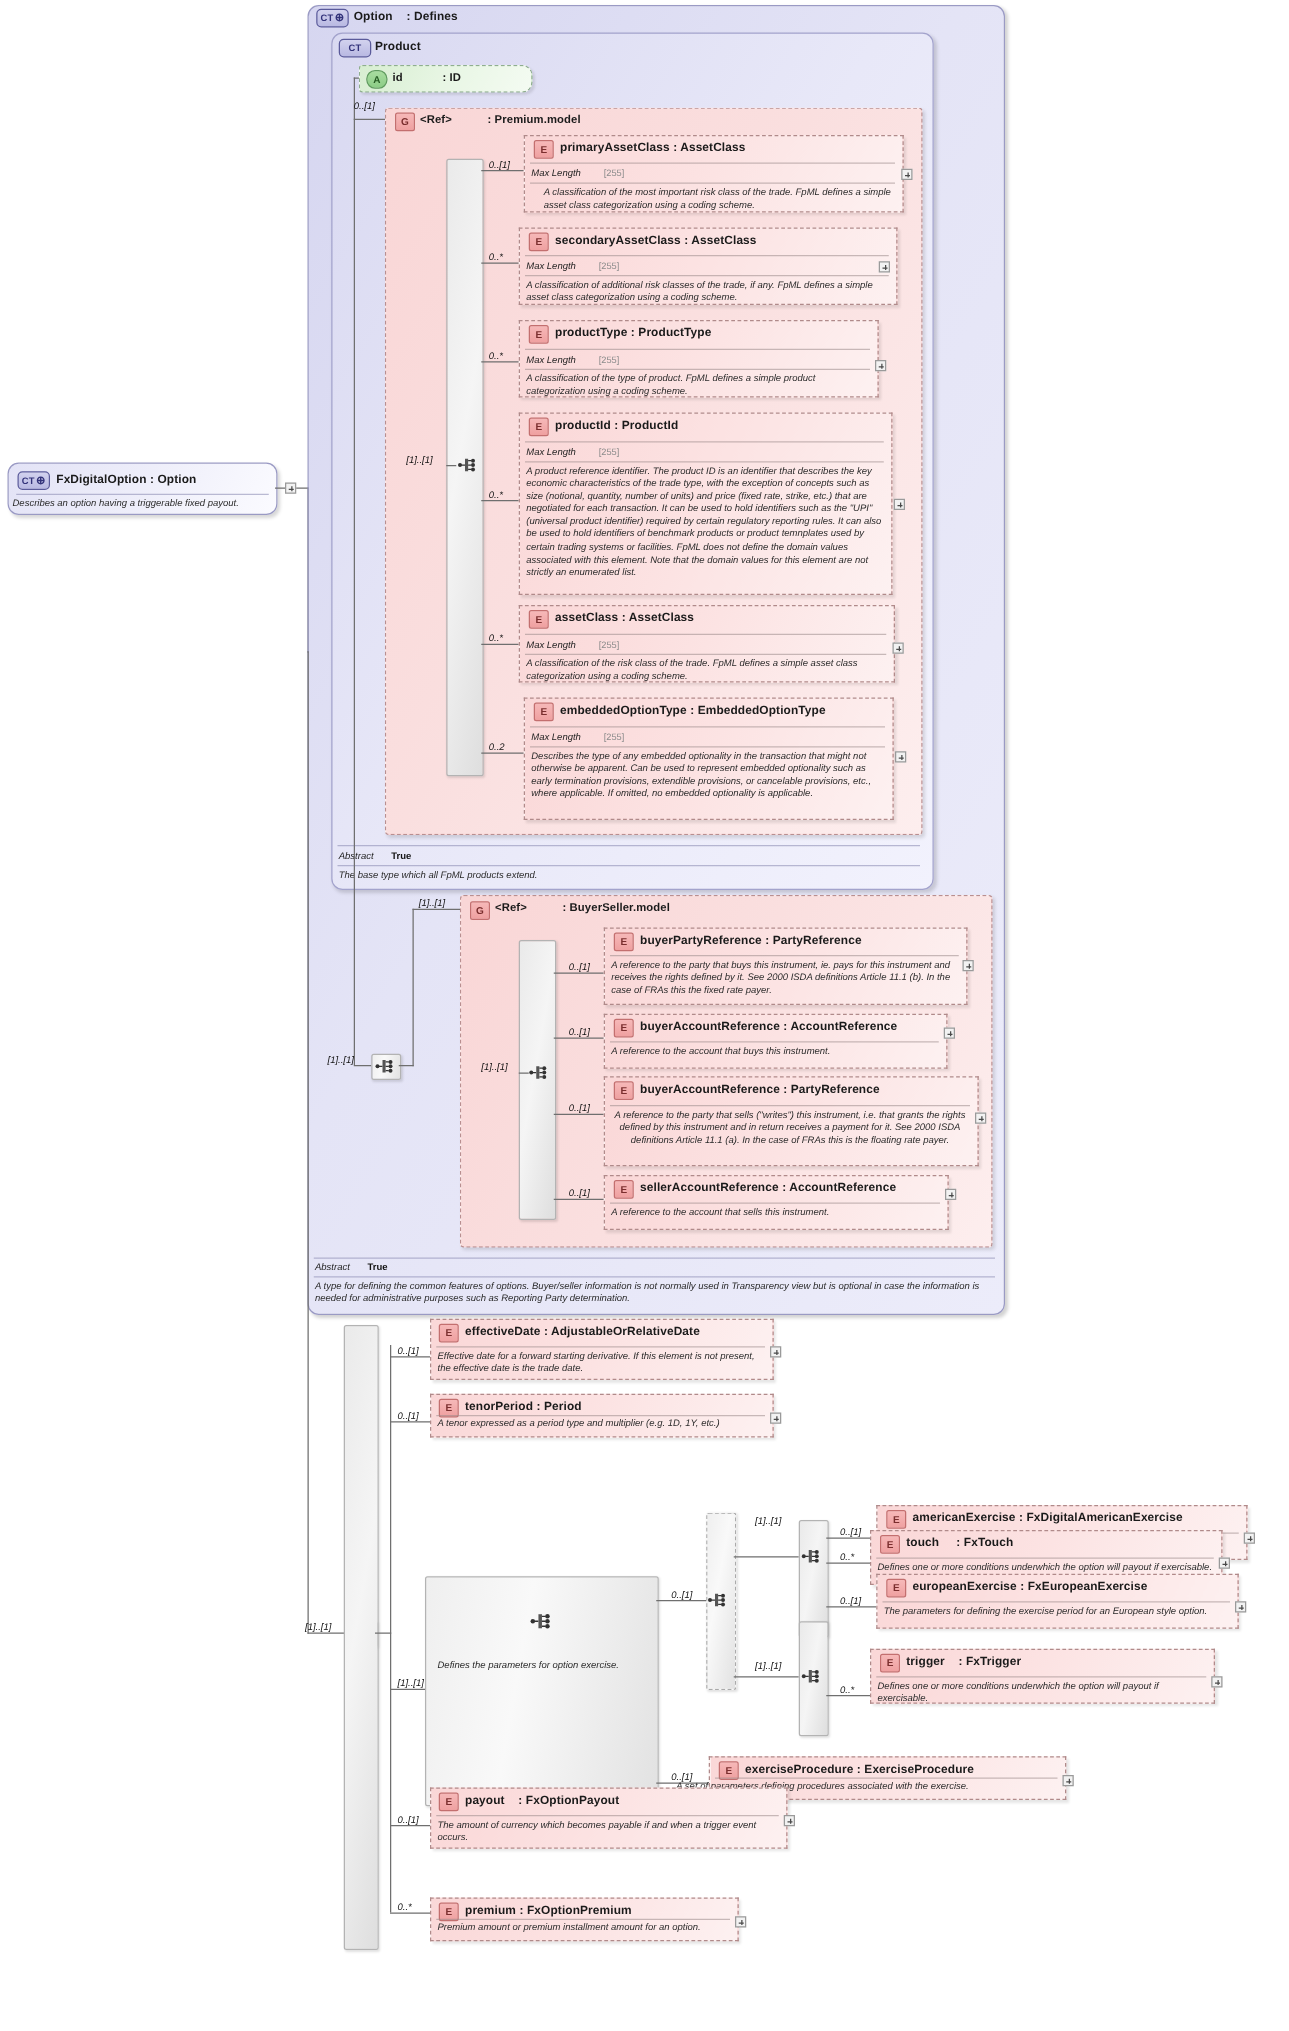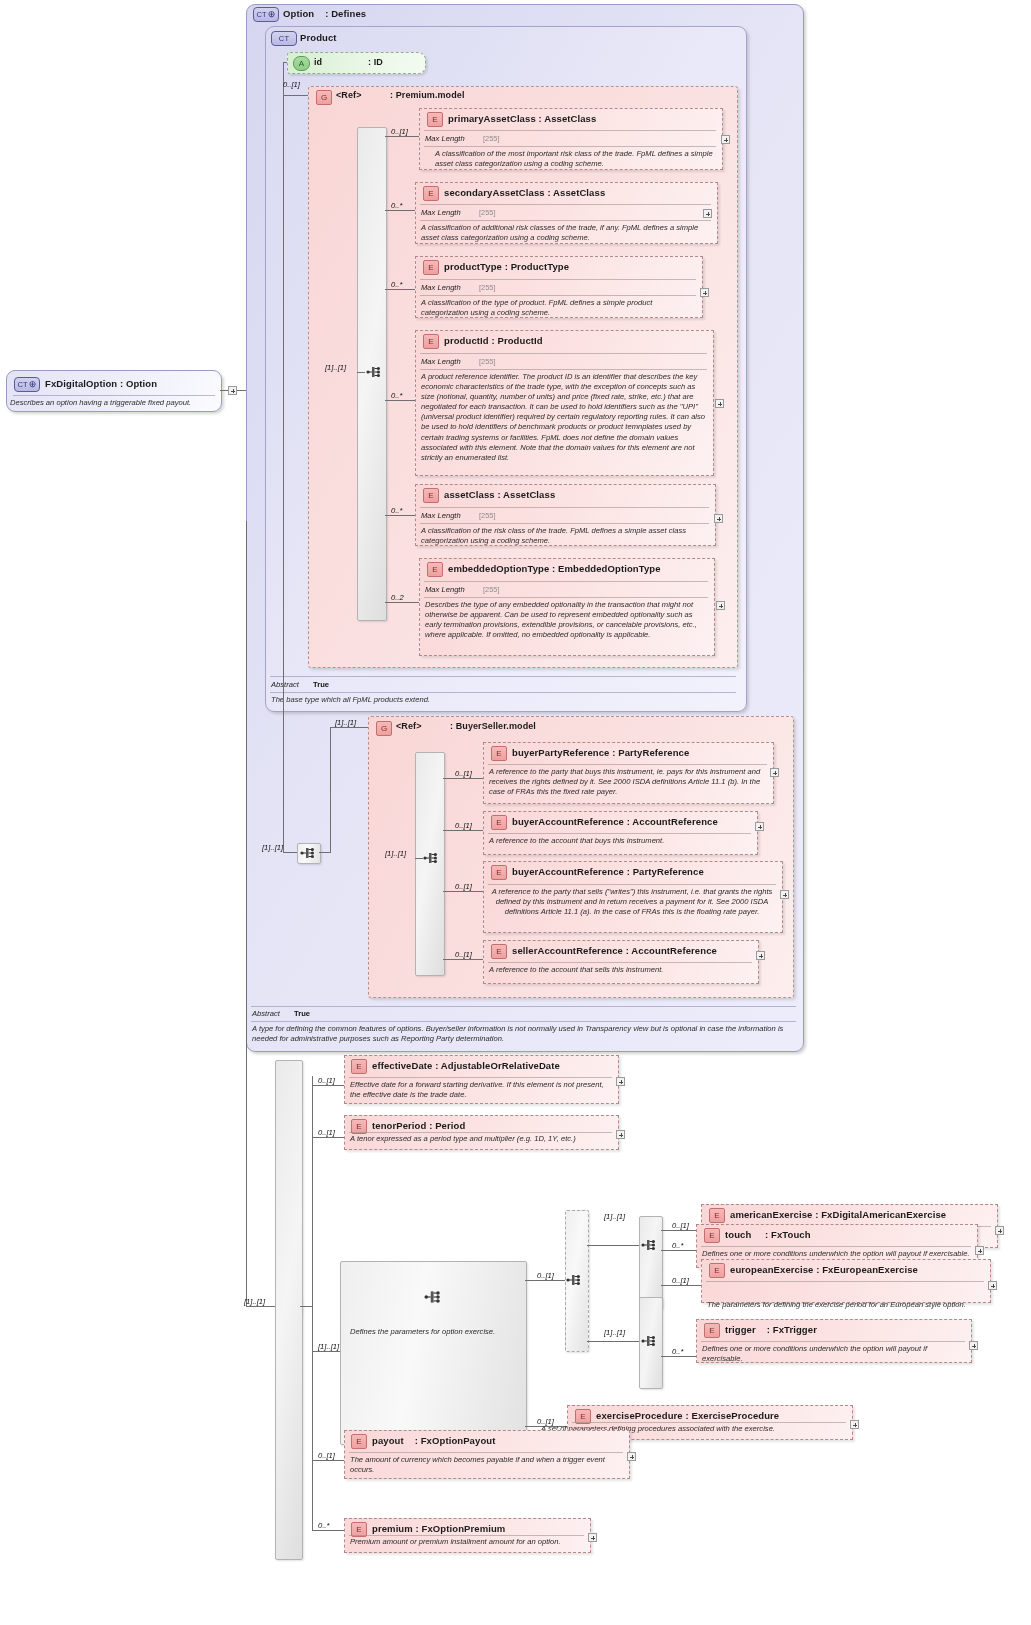--- a/index.html
+++ b/index.html
@@ -42,21 +42,21 @@
     position:absolute;border:1px solid #b3b3b3;border-radius:2px;
     background:linear-gradient(100deg,#efefef 0%,#f9f9f9 40%,#e2e2e2 100%);
     box-shadow:1px 1px 2px rgba(0,0,0,.12);
   }
   .seqbox.dashed{border:1px dashed #aaa;}
   .seqbox.plain{background:linear-gradient(100deg,#eaeaea 0%,#f5f5f5 45%,#dedede 100%);}
 
   
   .badge{
     position:absolute;display:flex;align-items:center;justify-content:center;
-    font-size:8px;font-weight:normal;line-height:1;
+    font-size:8px;font-weight:bold;line-height:1;
     border-radius:2px;
   }
   .b-ct{
     width:24px;height:13px;border:1px solid #5a5a9a;border-radius:4px;
     background:linear-gradient(#d2d2ee,#b9b9e2);color:#33337a;font-size:7.5px;
     letter-spacing:.2px;
   }
   .b-e{
     width:14px;height:13px;border:1px solid #c36f6f;
     background:linear-gradient(#f6b8b8,#efa0a0);color:#7a2e2e;font-size:8px;
@@ -133,21 +133,21 @@
 
 <div class="ct-inner" style="left:265px;top:26px;width:480px;height:684px;"></div>
 <div class="badge b-ct" style="left:271px;top:31px;">CT</div>
 <div class="title" style="left:300px;top:32px;">Product</div>
 
 <div class="ln lnv" style="left:283px;top:62px;height:310px;"></div>
 <div class="ln lnh" style="left:283px;top:62px;width:12px;"></div>
 <div class="attrbox" style="left:287px;top:52px;width:137px;height:20px;"></div>
 <div class="badge b-a" style="left:293px;top:56px;">A</div>
 <div class="title sm" style="left:314px;top:57px;">id</div>
-<div class="title sm" style="left:368px;top:57px;">: ID</div>
+<div class="title sm" style="left:354px;top:57px;">: ID</div>
 <div class="card" style="left:283px;top:80px;">0..[1]</div>
 
 <div class="ln lnh" style="left:283px;top:95px;width:25px;"></div>
 <div class="grp" style="left:308px;top:86px;width:428px;height:580px;"></div>
 <div class="badge b-g" style="left:316px;top:90px;">G</div>
 <div class="title sm" style="left:336px;top:90px;">&lt;Ref&gt;</div>
 <div class="title sm" style="left:390px;top:90px;">: Premium.model</div>
 
 <div class="seqbox plain" style="left:357px;top:127px;width:28px;height:492px;"></div>
 <div class="card" style="left:325px;top:363px;">[1]..[1]</div>
@@ -443,21 +443,21 @@
     <circle cx="12.4" cy="8" r="1.6" fill="#333"></circle>
     <circle cx="12.4" cy="11.5" r="1.6" fill="#333"></circle>
 </svg>
 
 <div class="ln lnh" style="left:661px;top:1285px;width:40px;"></div>
 <div class="card" style="left:672px;top:1276px;">0..[1]</div>
 <div class="elem" style="left:701px;top:1259px;width:288px;height:42px;"></div>
 <div class="badge b-e" style="left:709px;top:1263px;">E</div>
 <div class="title" style="left:730px;top:1264px;">europeanExercise : FxEuropeanExercise</div>
 <div class="hr" style="left:706px;top:1281px;width:278px;"></div>
-<div class="desc" style="left:707px;top:1284px;width:277px;margin-top:16px;">The parameters for defining the exercise period for an European style option.</div>
+<div class="desc" style="left:707px;top:1284px;width:277px;">The parameters for defining the exercise period for an European style option.</div>
 <div class="plus" style="left:988px;top:1281px;"></div>
 
 <div class="ln lnh" style="left:661px;top:1356px;width:35px;"></div>
 <div class="card" style="left:672px;top:1347px;">0..*</div>
 <div class="elem" style="left:696px;top:1319px;width:274px;height:42px;"></div>
 <div class="badge b-e" style="left:704px;top:1323px;">E</div>
 <div class="title" style="left:725px;top:1324px;">trigger    : FxTrigger</div>
 <div class="hr" style="left:701px;top:1341px;width:264px;"></div>
 <div class="desc" style="left:702px;top:1344px;width:264px;">Defines one or more conditions underwhich the option will payout if exercisable.</div>
 <div class="plus" style="left:969px;top:1341px;"></div>

